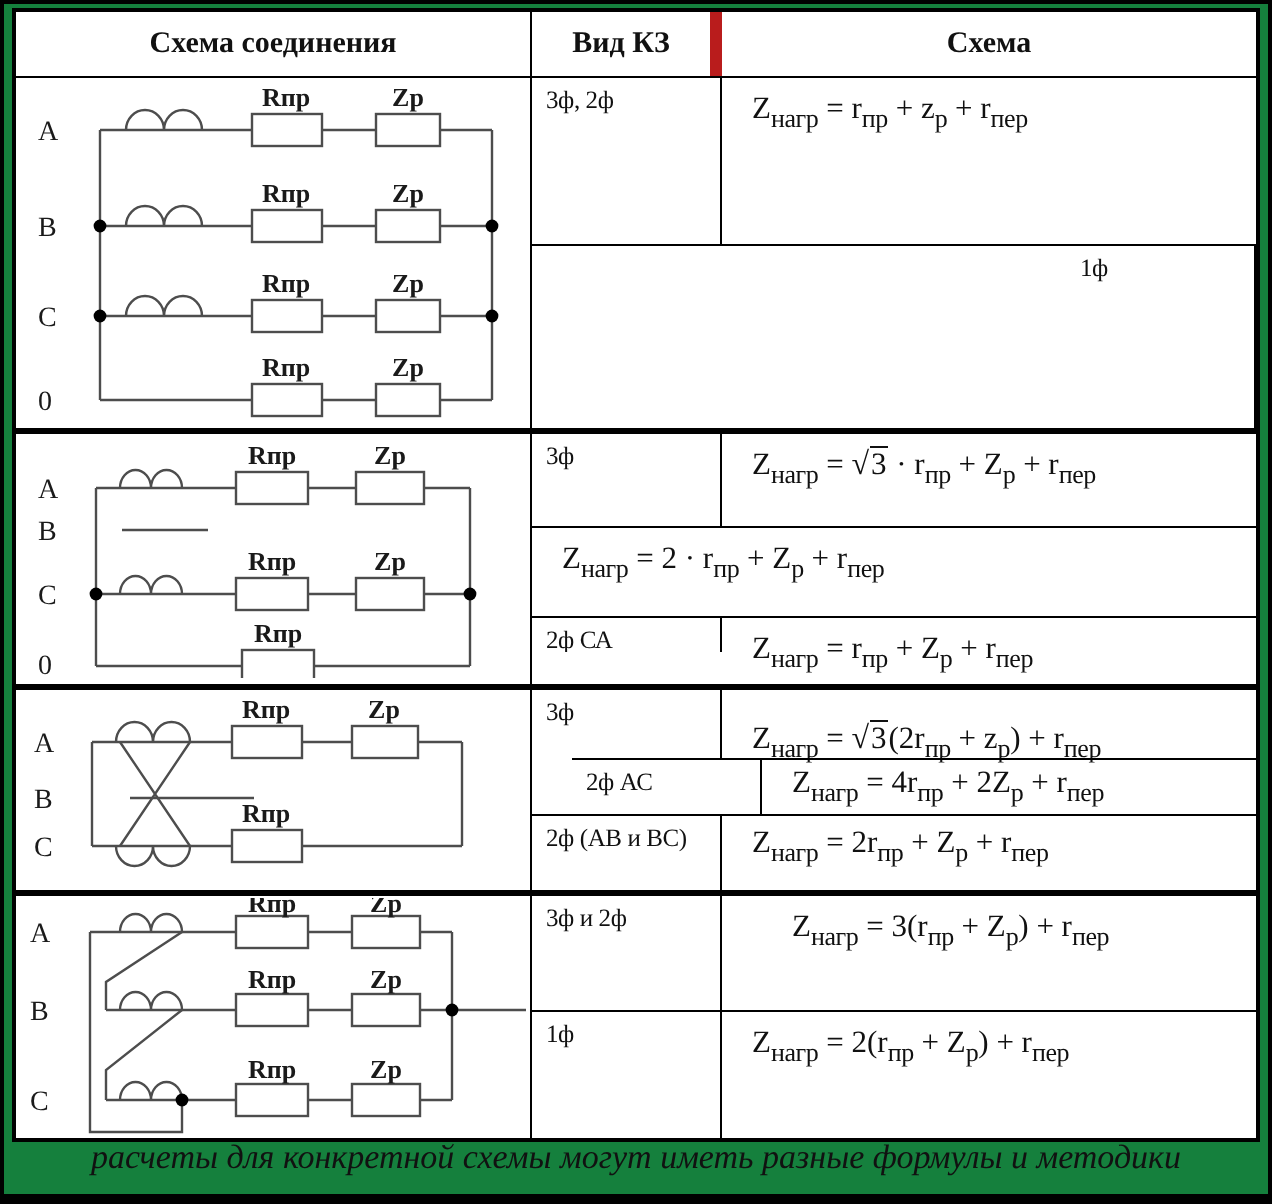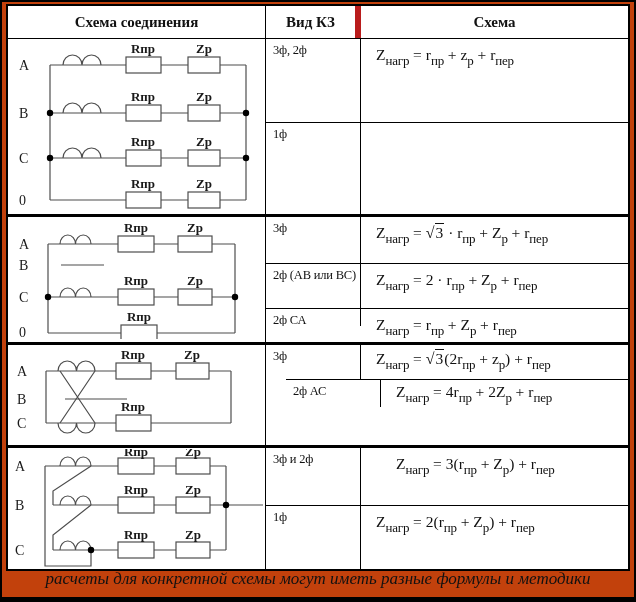--- a/index.html
+++ b/index.html
@@ -1,28 +1,28 @@
 <!DOCTYPE html>
 <html><head>
 <meta charset="utf-8">
 <style>
   html,body{margin:0;padding:0;background:#e8e8e8;}
   body{width:636px;height:602px;position:relative;font-family:"Liberation Serif",serif;overflow:hidden;}
-  .frame{position:absolute;inset:0;background:#c2410c;border:2px solid #000;border-bottom-width:5px;box-sizing:border-box;}
+  .frame{position:absolute;inset:0;background:#15803d;border:2px solid #000;border-bottom-width:5px;box-sizing:border-box;}
   .tbl{position:absolute;left:4px;top:2px;width:624px;border:2px solid #000;box-sizing:border-box;background:#fff;}
   .hrow{display:flex;height:32px;border-bottom:1px solid #000;}
   .hcell{box-sizing:border-box;display:flex;align-items:center;justify-content:center;
          font-weight:bold;font-size:15px;color:#111;}
   .c1{width:258px;border-right:1px solid #000;box-sizing:border-box;}
   .c2{width:95px;border-right:6px solid #b91c1c;box-sizing:border-box;}
   .c3{flex:1;box-sizing:border-box;}
   .section{display:flex;border-top:3px solid #000;}
   .schcell{width:258px;border-right:1px solid #000;box-sizing:border-box;padding:1px 0 0 1px;}
   .rows{flex:1;display:flex;flex-direction:column;}
-  .srow{display:flex;box-sizing:border-box;}
+  .srow{display:flex;box-sizing:border-box;justify-content:flex-end;}
   .srow + .srow{border-top:1px solid #000;}
   .kind{width:95px;border-right:1px solid #000;box-sizing:border-box;padding:4px 4px 0 7px;
         font-size:12.5px;letter-spacing:-0.2px;color:#111;white-space:nowrap;overflow:hidden;}
   .formula{flex:1;box-sizing:border-box;padding:7px 2px 0 15px;font-size:15.5px;color:#111;white-space:nowrap;}
   .f-sub{font-size:13px;vertical-align:-4.5px;letter-spacing:-0.2px;}
   .f-rad{font-size:16px;}
   .f-rad-arg{border-top:1.3px solid #111;padding:0 1px;}
   .caption{position:absolute;left:0;bottom:8px;width:100%;text-align:center;
            font-style:italic;font-size:17px;color:#111;}
   svg{display:block;}
@@ -133,21 +133,20 @@
           <text class="blab" x="186" y="67">Zр</text>
           <text class="blab" x="130" y="103">Rпр</text>
         </svg>
       </div>
       <div class="rows">
         <div class="srow" style="height:46px;">
           <div class="kind">3ф</div>
           <div class="formula">Z<span class="f-sub">нагр</span> = <span class="f-rad">√</span><span class="f-rad-arg">3</span> · r<span class="f-sub">пр</span> + Z<span class="f-sub">р</span> + r<span class="f-sub">пер</span></div>
         </div>
         <div class="srow" style="height:45px;">
-          <div class="kind">2ф (АВ или ВС)</div>
           <div class="formula">Z<span class="f-sub">нагр</span> = 2 · r<span class="f-sub">пр</span> + Z<span class="f-sub">р</span> + r<span class="f-sub">пер</span></div>
         </div>
         <div class="srow" style="height:18px;">
           <div class="kind">2ф СА</div>
           <div class="formula">Z<span class="f-sub">нагр</span> = r<span class="f-sub">пр</span> + Z<span class="f-sub">р</span> + r<span class="f-sub">пер</span></div>
         </div>
       </div>
     </div>
 
     <div class="section" style="height:100px;">
@@ -175,25 +174,29 @@
           <text class="plab" x="8" y="58">B</text>
           <text class="plab" x="8" y="82">C</text>
           <text class="blab" x="124" y="13">Rпр</text>
           <text class="blab" x="183" y="13">Zр</text>
           <text class="blab" x="124" y="65">Rпр</text>
         </svg>
       </div>
       <div class="rows">
         <div class="srow" style="height:34px;">
           <div class="kind">3ф</div>
-          <div class="formula" style="padding-top:5px;">Z<span class="f-sub">нагр</span> = <span class="f-rad">√</span><span class="f-rad-arg">3</span>(2r<span class="f-sub">пр</span> + z<span class="f-sub">р</span>) + r<span class="f-sub">пер</span></div>
+          <div class="formula" style="padding-top:16px;">Z<span class="f-sub">нагр</span> = <span class="f-rad">√</span><span class="f-rad-arg">3</span>(2r<span class="f-sub">пр</span> + z<span class="f-sub">р</span>) + r<span class="f-sub">пер</span></div>
         </div>
         <div class="srow" style="height:28px;margin-left:20px;">
           <div class="kind">2ф АС</div>
           <div class="formula" style="padding-top:3px;">Z<span class="f-sub">нагр</span> = 4r<span class="f-sub">пр</span> + 2Z<span class="f-sub">р</span> + r<span class="f-sub">пер</span></div>
+        </div>
+        <div class="srow" style="height:38px;">
+          <div class="kind">2ф (АВ и ВС)</div>
+          <div class="formula" style="padding-top:5px;">Z<span class="f-sub">нагр</span> = 2r<span class="f-sub">пр</span> + Z<span class="f-sub">р</span> + r<span class="f-sub">пер</span></div>
         </div>
       </div>
     </div>
 
     <div class="section" style="height:121px;">
       <div class="schcell">
         <svg width="256" height="119" viewBox="0 0 256 119">
           <g>
             <path class="wire" d="M36,17 H217 M44,56 H217 M44,101 H217"></path>
             <path class="wire" d="M36,17 V117 H82 V101"></path>

